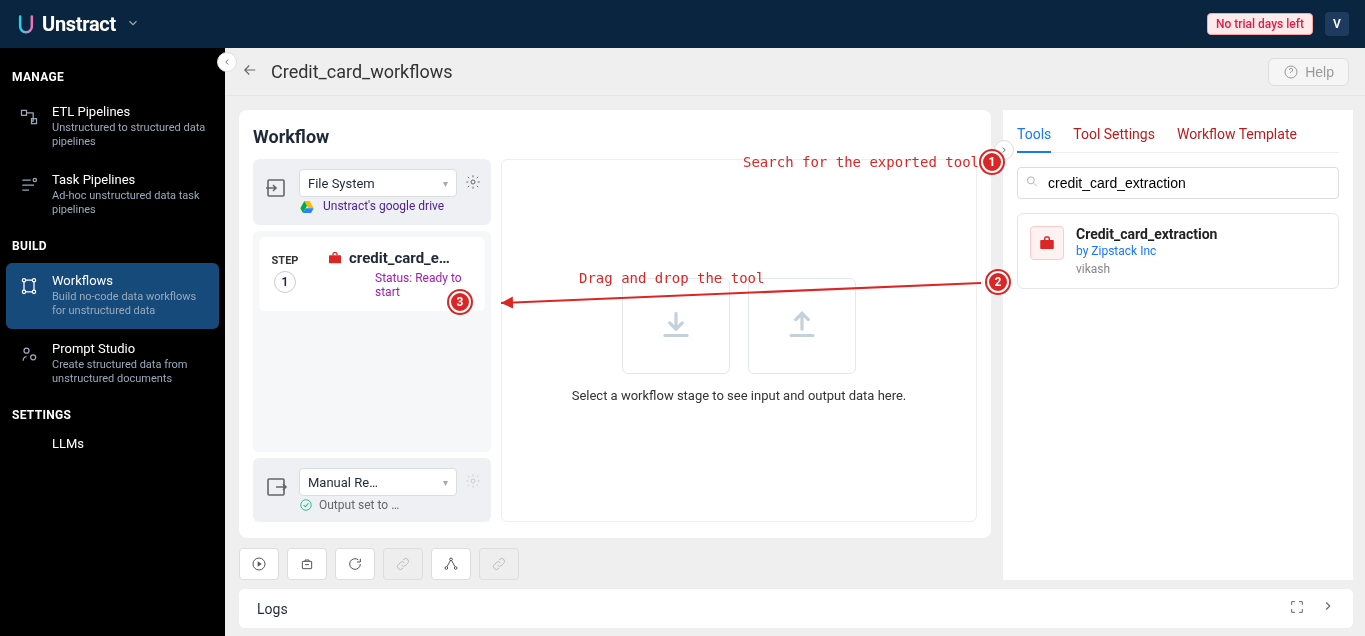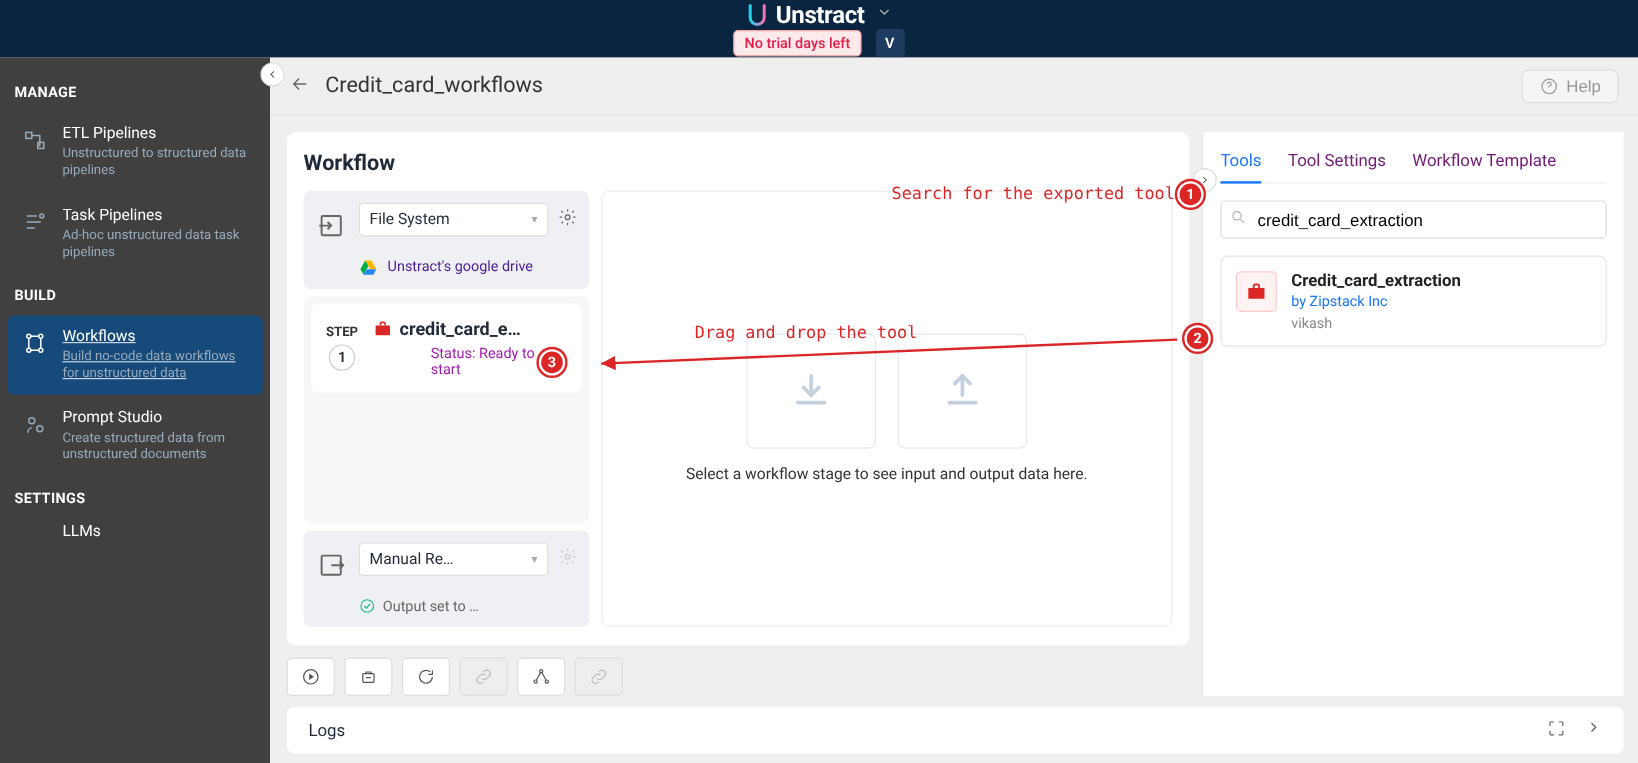--- a/index.html
+++ b/index.html
@@ -1,35 +1,35 @@
 <!DOCTYPE html>
 <html><head>
 <meta charset="utf-8">
 <style>
 * { box-sizing: border-box; margin: 0; padding: 0; }
 html, body { height: 100%; font-family: -apple-system, BlinkMacSystemFont, "Segoe UI", Roboto, sans-serif; font-size: 14px; color: #1f2937; }
 body { display: flex; flex-direction: column; background: #f5f5f5; overflow: hidden; }
 
-.topbar { height: 48px; background: #0a2540; color: #fff; display: flex; align-items: center; padding: 0 16px; justify-content: space-between; flex-direction: column; }
+.topbar { height: 48px; background: #0a2540; color: #fff; display: flex; align-items: center; padding: 0 16px; justify-content: space-between; }
 .topbar-left { display: flex; align-items: center; gap: 10px; }
 .logo-wrap { display: flex; align-items: center; gap: 6px; }
 .logo-icon { width: 20px; height: 20px; }
 .logo-text { font-size: 20px; font-weight: 700; letter-spacing: -0.3px; }
 .topbar-chevron { color: #aaa; }
 .topbar-right { display: flex; align-items: center; gap: 12px; }
 .trial-badge { background: #feeaea; color: #e11d48; border: 1px solid #fca5a5; border-radius: 4px; padding: 3px 8px; font-size: 12px; font-weight: 500; }
 .avatar { width: 24px; height: 24px; background: #1f3a5f; color: #fff; border-radius: 4px; display: flex; align-items: center; justify-content: center; font-size: 12px; font-weight: 600; }
 
 .body-wrap { flex: 1; display: flex; min-height: 0; position: relative; }
 
-.sidebar { width: 225px; background: #404040; color: #cbd5e1; overflow-y: auto; padding: 12px 0; position: relative; }
+.sidebar { width: 225px; background: #000000; color: #cbd5e1; overflow-y: auto; padding: 12px 0; position: relative; }
 .sidebar-collapse { position: absolute; left: 217px; top: 4px; width: 20px; height: 20px; background: #fff; border: 1px solid #ddd; border-radius: 50%; display: flex; align-items: center; justify-content: center; z-index: 50; cursor: pointer; }
 .sb-heading { font-size: 12px; font-weight: 700; color: #fff; padding: 10px 12px 8px; letter-spacing: 0.3px; }
 .sb-item { display: flex; gap: 12px; padding: 10px 12px; cursor: pointer; border-radius: 6px; margin: 2px 6px; }
-.sb-item.active { background: #164a7a; text-decoration: underline; }
+.sb-item.active { background: #164a7a; }
 .sb-icon { width: 22px; height: 22px; flex-shrink: 0; display: flex; align-items: center; justify-content: center; margin-top: 2px; }
 .sb-texts { display: flex; flex-direction: column; gap: 2px; }
 .sb-title { font-size: 13px; color: #fff; font-weight: 400; }
 .sb-sub { font-size: 11px; color: #9ab; line-height: 1.3; }
 
 .main { flex: 1; display: flex; flex-direction: column; background: #efefef; min-width: 0; }
 .page-header { height: 48px; display: flex; align-items: center; padding: 0 16px; justify-content: space-between; border-bottom: 1px solid #e5e5e5; }
 .ph-left { display: flex; align-items: center; gap: 12px; }
 .back-icon { cursor: pointer; color: #666; }
 .page-title { font-size: 18px; font-weight: 400; color: #333; }
@@ -37,34 +37,34 @@
 
 .workspace { flex: 1; display: flex; gap: 12px; padding: 14px 12px 0 14px; min-height: 0; position: relative; }
 
 .left-col { width: 752px; display: flex; flex-direction: column; gap: 0; }
 .wf-card { background: #fff; border-radius: 8px; padding: 16px 14px; flex: 1; display: flex; flex-direction: column; }
 .wf-title { font-size: 18px; font-weight: 700; margin-bottom: 12px; }
 .wf-body { display: flex; gap: 10px; flex: 1; min-height: 0; }
 .wf-left { width: 238px; display: flex; flex-direction: column; gap: 6px; }
 .io-block { background: #eef0f3; border-radius: 6px; padding: 10px; display: flex; gap: 10px; align-items: flex-start; }
 .io-big-icon { width: 26px; height: 26px; flex-shrink: 0; display: flex; align-items: center; justify-content: center; color: #666; margin-top: 6px; }
-.io-content { flex: 1; display: flex; flex-direction: column; gap: 18px; }
+.io-content { flex: 1; display: flex; flex-direction: column; gap: 2px; }
 .io-top { display: flex; align-items: center; gap: 8px; }
 .select-box { flex: 1; background: #fff; border: 1px solid #ddd; border-radius: 4px; padding: 4px 8px; display: flex; align-items: center; justify-content: space-between; font-size: 13px; height: 28px; }
 .select-box .chev { color: #aaa; font-size: 10px; }
 .gear-icon { color: #666; cursor: pointer; }
 .gear-icon.disabled { color: #ccc; }
 .io-sub-row { display: flex; align-items: center; gap: 8px; }
 .gdrive-icon { width: 16px; height: 16px; flex-shrink: 0; }
 .io-sub-text { font-size: 12px; color: #4c1d95; line-height: 1.3; }
 .io-sub-status { display: flex; align-items: center; gap: 6px; font-size: 12px; color: #666; }
 .green-check { width: 14px; height: 14px; }
 
 .steps-scroll { background: #f5f7f9; border-radius: 6px; padding: 6px; flex: 1; overflow-y: auto; }
-.step-card { background: #fff; border-radius: 6px; padding: 12px; display: flex; gap: 12px; align-items: center; }
+.step-card { background: #fff; border-radius: 6px; padding: 12px; display: flex; gap: 28px; align-items: center; }
 .step-left { display: flex; flex-direction: column; align-items: center; gap: 4px; }
 .step-lbl { font-size: 11px; font-weight: 700; color: #333; text-align: center; line-height: 1.1; width: 28px; word-break: break-all; }
 .step-num { width: 22px; height: 22px; border: 1px solid #ccc; border-radius: 50%; display: flex; align-items: center; justify-content: center; font-size: 12px; font-weight: 600; }
 .step-right { flex: 1; min-width: 0; }
 .step-name-row { display: flex; align-items: center; gap: 6px; }
 .briefcase-icon { width: 16px; height: 16px; flex-shrink: 0; }
 .step-name { font-size: 15px; font-weight: 700; white-space: nowrap; overflow: hidden; text-overflow: ellipsis; }
 .step-status { font-size: 12px; color: #a21caf; margin-top: 4px; margin-left: 48px; }
 
 .wf-right { flex: 1; background: #fff; border: 1px solid #eee; border-radius: 6px; display: flex; flex-direction: column; align-items: center; justify-content: center; gap: 14px; position: relative; }
@@ -72,21 +72,21 @@
 .drop-box { width: 108px; height: 96px; border: 1px solid #e3e8ef; border-radius: 6px; display: flex; flex-direction: column; align-items: center; justify-content: center; gap: 4px; }
 .wf-right-hint { font-size: 13px; color: #333; }
 
 .btn-row { display: flex; gap: 8px; padding: 10px 0 0 0; }
 .sq-btn { width: 40px; height: 32px; background: #fff; border: 1px solid #ddd; border-radius: 4px; display: flex; align-items: center; justify-content: center; cursor: pointer; color: #555; }
 .sq-btn.disabled { background: #eee; color: #bbb; cursor: default; }
 
 .right-col { flex: 1; background: #fff; border-radius: 0; padding: 10px 14px; display: flex; flex-direction: column; min-width: 0; position: relative; }
 .right-collapse { position: absolute; left: -9px; top: 30px; width: 20px; height: 20px; background: #fff; border: 1px solid #ddd; border-radius: 50%; display: flex; align-items: center; justify-content: center; z-index: 20; cursor: pointer; }
 .tabs { display: flex; gap: 22px; border-bottom: 1px solid #eee; padding-bottom: 0; }
-.tab { font-size: 14px; color: #701a75; padding: 6px 0 10px; cursor: pointer; position: relative; }
+.tab { font-size: 14px; color: #b91c1c; padding: 6px 0 10px; cursor: pointer; position: relative; }
 .tab.active { color: #1677ff; }
 .tab.active::after { content: ''; position: absolute; left: 0; right: 0; bottom: -1px; height: 2px; background: #1677ff; }
 .search-wrap { margin-top: 14px; position: relative; }
 .search-input { width: 100%; padding: 6px 10px 6px 30px; border: 1px solid #ddd; border-radius: 4px; font-size: 14px; height: 32px; }
 .search-glyph { position: absolute; left: 8px; top: 50%; transform: translateY(-50%); color: #aaa; }
 .tool-card { margin-top: 14px; border: 1px solid #e5e5e5; border-radius: 6px; padding: 12px; display: flex; gap: 12px; cursor: grab; }
 .tool-icon-box { width: 34px; height: 34px; background: #fef2f2; border: 1px solid #fecaca; border-radius: 4px; display: flex; align-items: center; justify-content: center; flex-shrink: 0; }
 .tool-texts { flex: 1; min-width: 0; }
 .tool-name { font-size: 14px; font-weight: 700; color: #222; }
 .tool-by { font-size: 12px; color: #1677ff; margin-top: 2px; }

